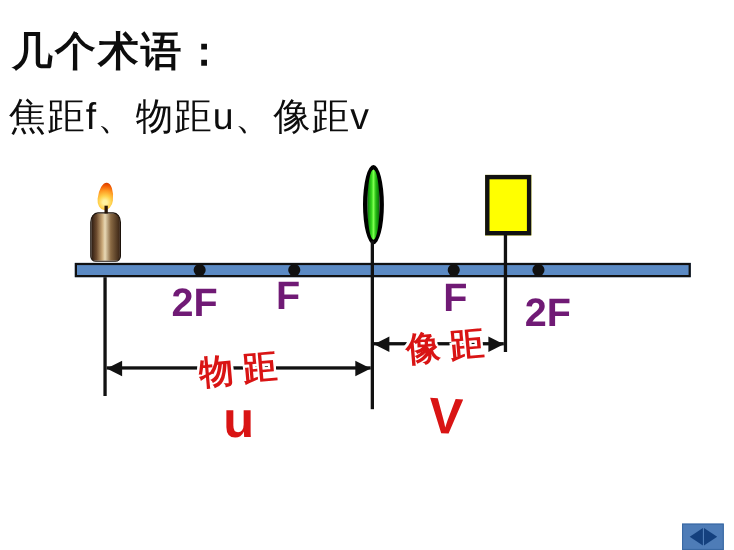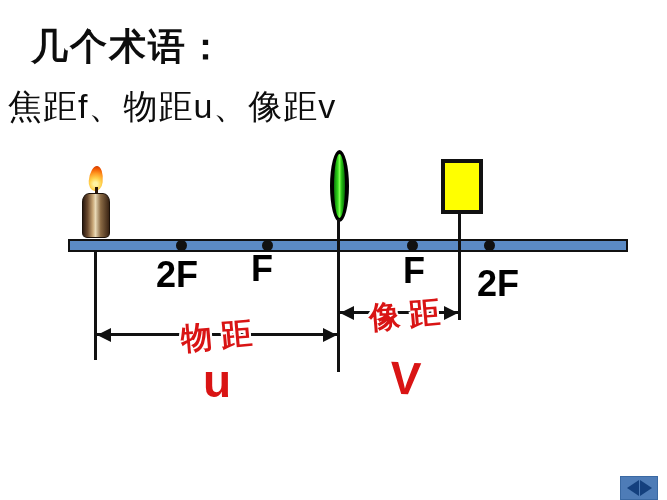--- a/index.html
+++ b/index.html
@@ -1,20 +1,20 @@
 <!DOCTYPE html>
 <html><head>
 <meta charset="utf-8">
 <style>
   html,body{margin:0;padding:0;background:#fff;}
   .stage{position:relative;width:667px;height:500px;background:#ffffff;overflow:hidden;
          font-family:"Liberation Sans","DejaVu Sans",sans-serif;}
   
   .title{position:absolute;left:11px;top:28px;font-size:37px;font-weight:bold;color:#0d0d0d;
-         letter-spacing:2px;line-height:1;margin-left:20px;}
+         letter-spacing:2px;line-height:1;}
   .subtitle{position:absolute;left:8px;top:89px;font-size:34px;font-weight:normal;color:#0d0d0d;
          letter-spacing:1px;line-height:1;}
   
   .bench{position:absolute;left:68px;top:239px;width:560px;height:13px;background:#5b8ac4;
          border:2px solid #111;box-sizing:border-box;}
   .dot{position:absolute;width:11px;height:11px;background:#111;border-radius:50%;top:240px;}
   .dot1{left:176px;} .dot2{left:262px;} .dot3{left:407px;} .dot4{left:484px;}
   
   .candle{position:absolute;left:82px;top:166px;width:28px;height:72px;}
   .flame{position:absolute;left:7px;top:0;width:14px;height:25px;transform:rotate(6deg);
@@ -38,21 +38,21 @@
   .vl-screen{left:458px;top:211px;height:109px;}
   
   .harrow{position:absolute;height:3px;background:#111;}
   .harrow::before,.harrow::after{content:"";position:absolute;top:50%;transform:translateY(-50%);
         width:0;height:0;border-top:7px solid transparent;border-bottom:7px solid transparent;}
   .harrow::before{left:0;border-right:14px solid #111;}
   .harrow::after{right:0;border-left:14px solid #111;}
   .arr-u{left:97px;top:333px;width:240px;}
   .arr-v{left:340px;top:311px;width:118px;}
   
-  .flabel{position:absolute;font-weight:bold;color:#000000;line-height:1;font-size:36px;}
+  .flabel{position:absolute;font-weight:bold;color:#701a75;line-height:1;font-size:36px;}
   .l2f{left:156px;top:257px;} .lf{left:251px;top:251px;}
   .rf{left:403px;top:253px;} .r2f{left:477px;top:266px;}
   
   .red-cn{position:absolute;color:#d91414;font-weight:bold;font-size:31px;line-height:1;
         letter-spacing:9px;transform:rotate(-5deg);white-space:nowrap;
         text-shadow:-2px 0 0 #fff,2px 0 0 #fff,0 -2px 0 #fff,0 2px 0 #fff,-2px -2px 0 #fff,2px 2px 0 #fff;}
   .wuju{left:181px;top:320px;} .xiangju{left:369px;top:299px;}
   .red-sym{position:absolute;color:#d91414;font-weight:bold;font-size:46px;line-height:1;}
   .sym-u{left:203px;top:358px;} .sym-v{left:390px;top:355px;transform:rotate(3deg);}
   

